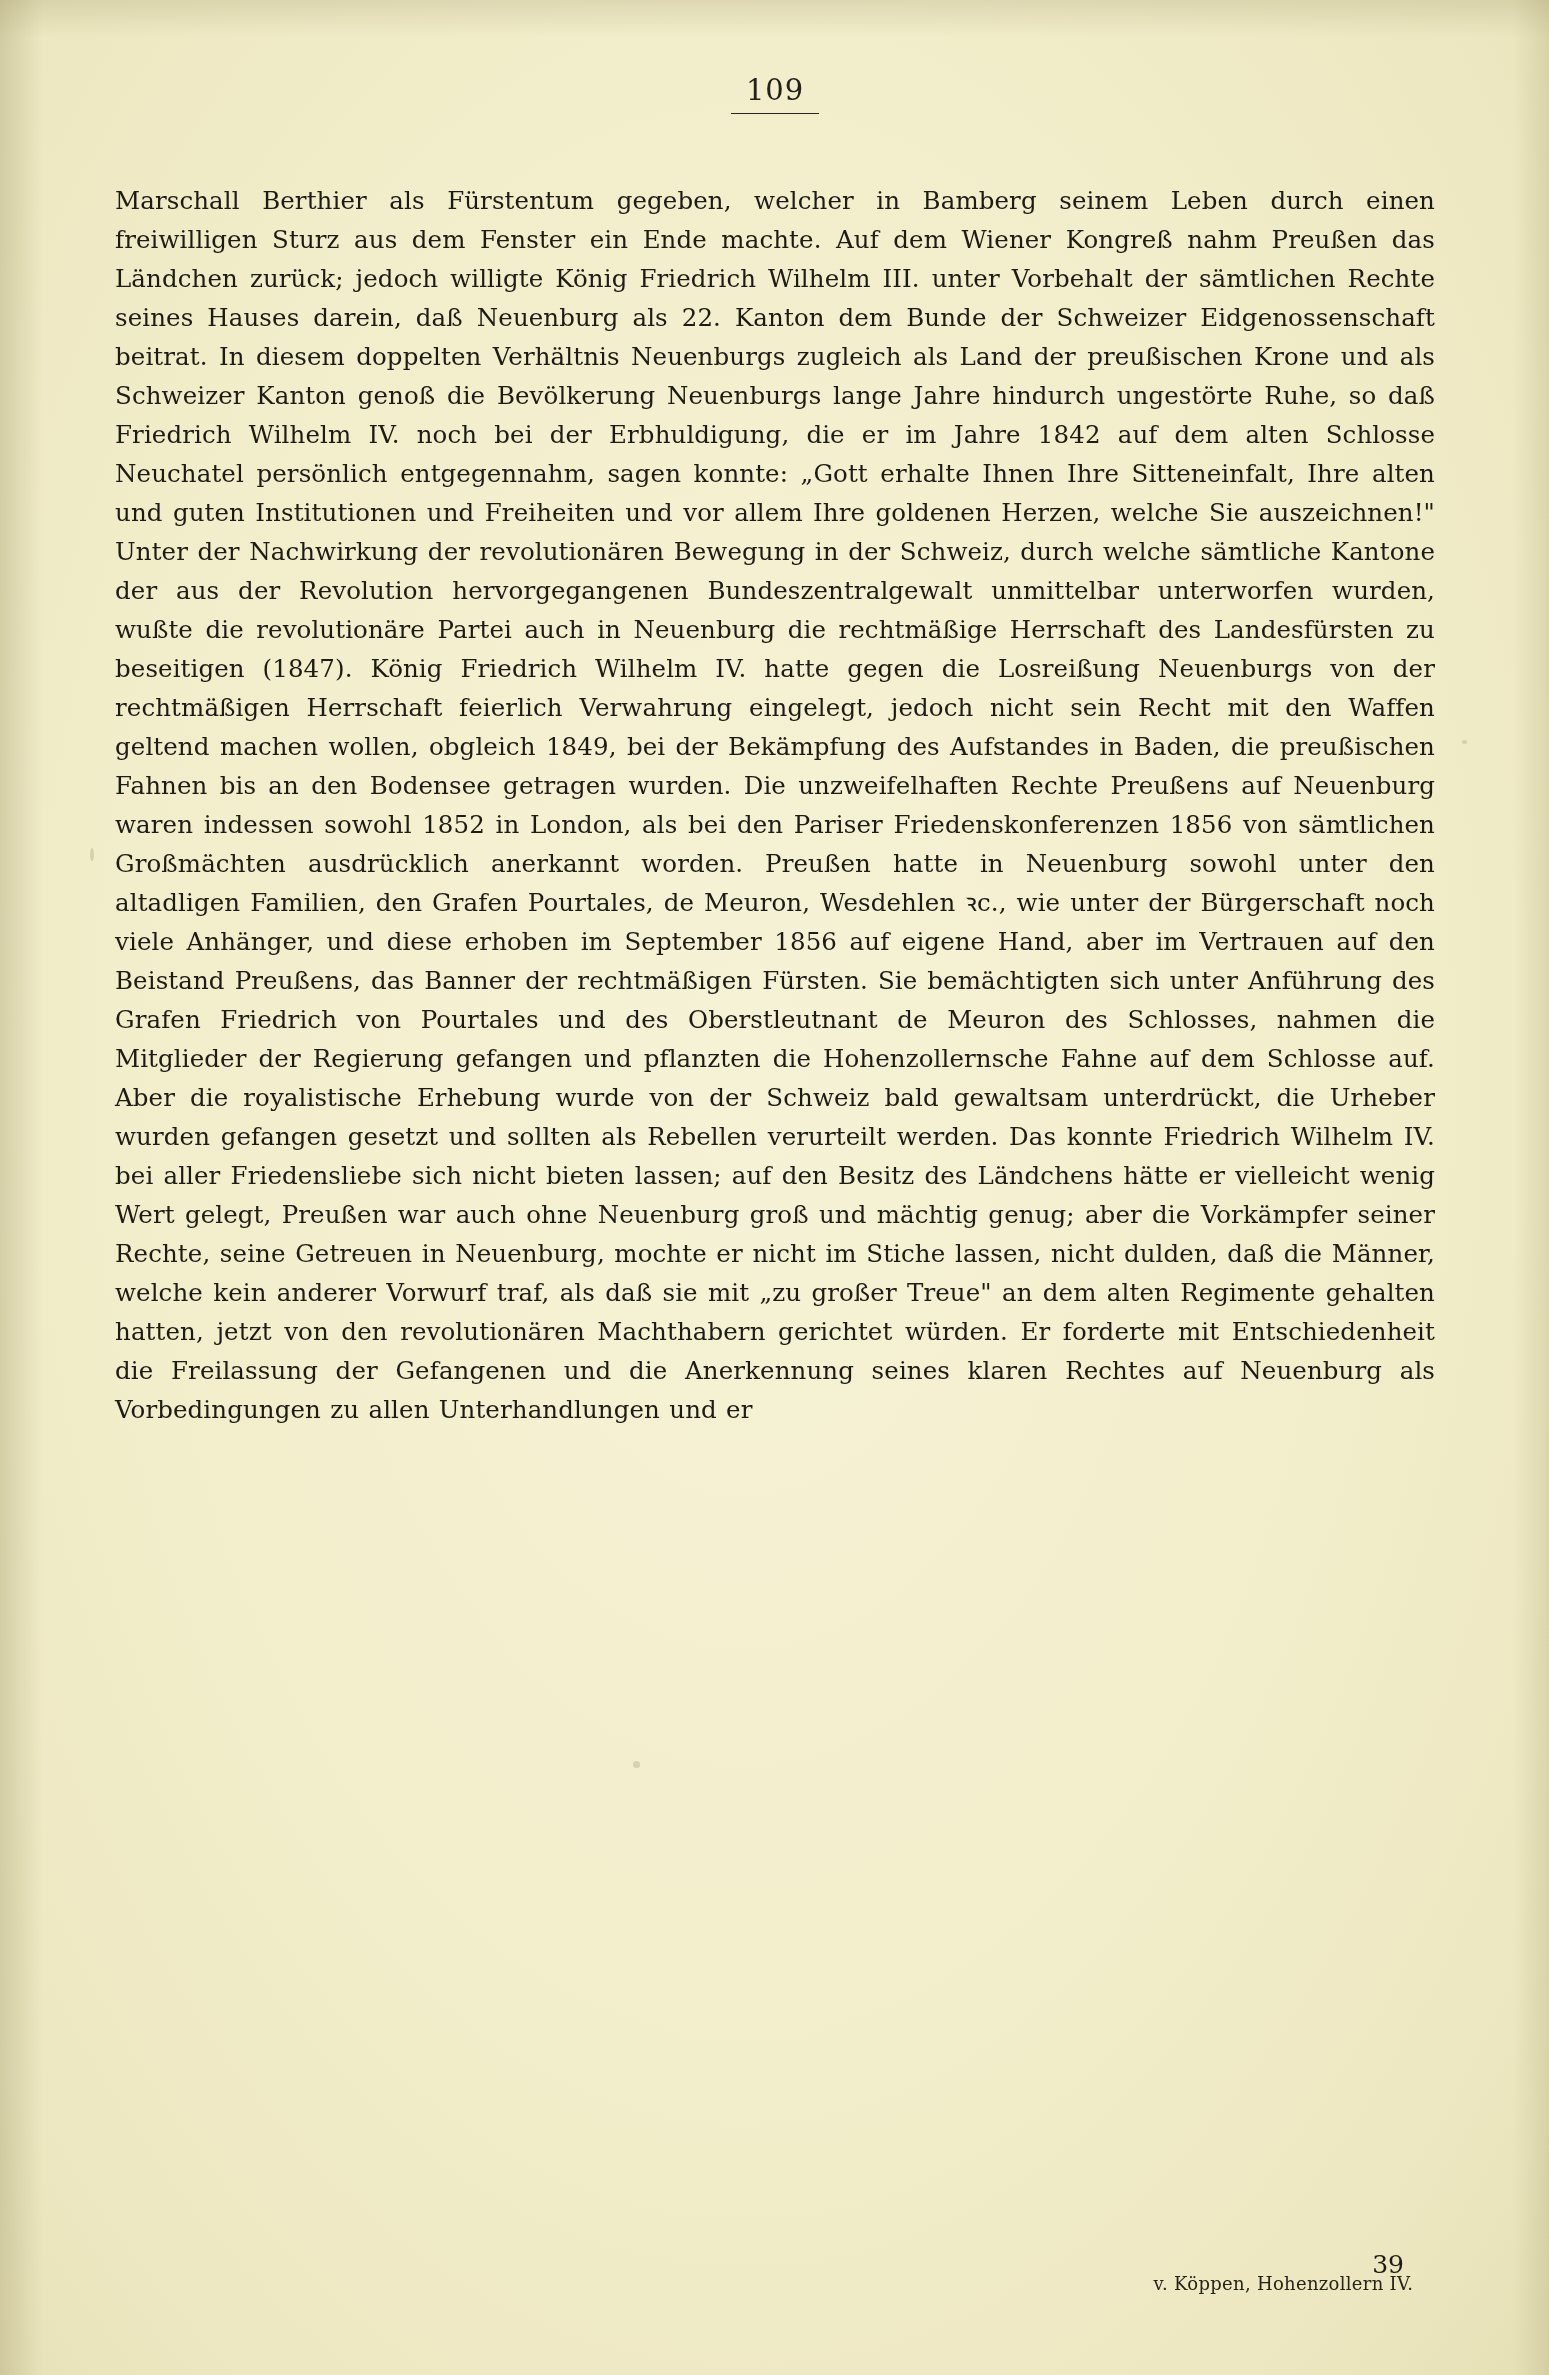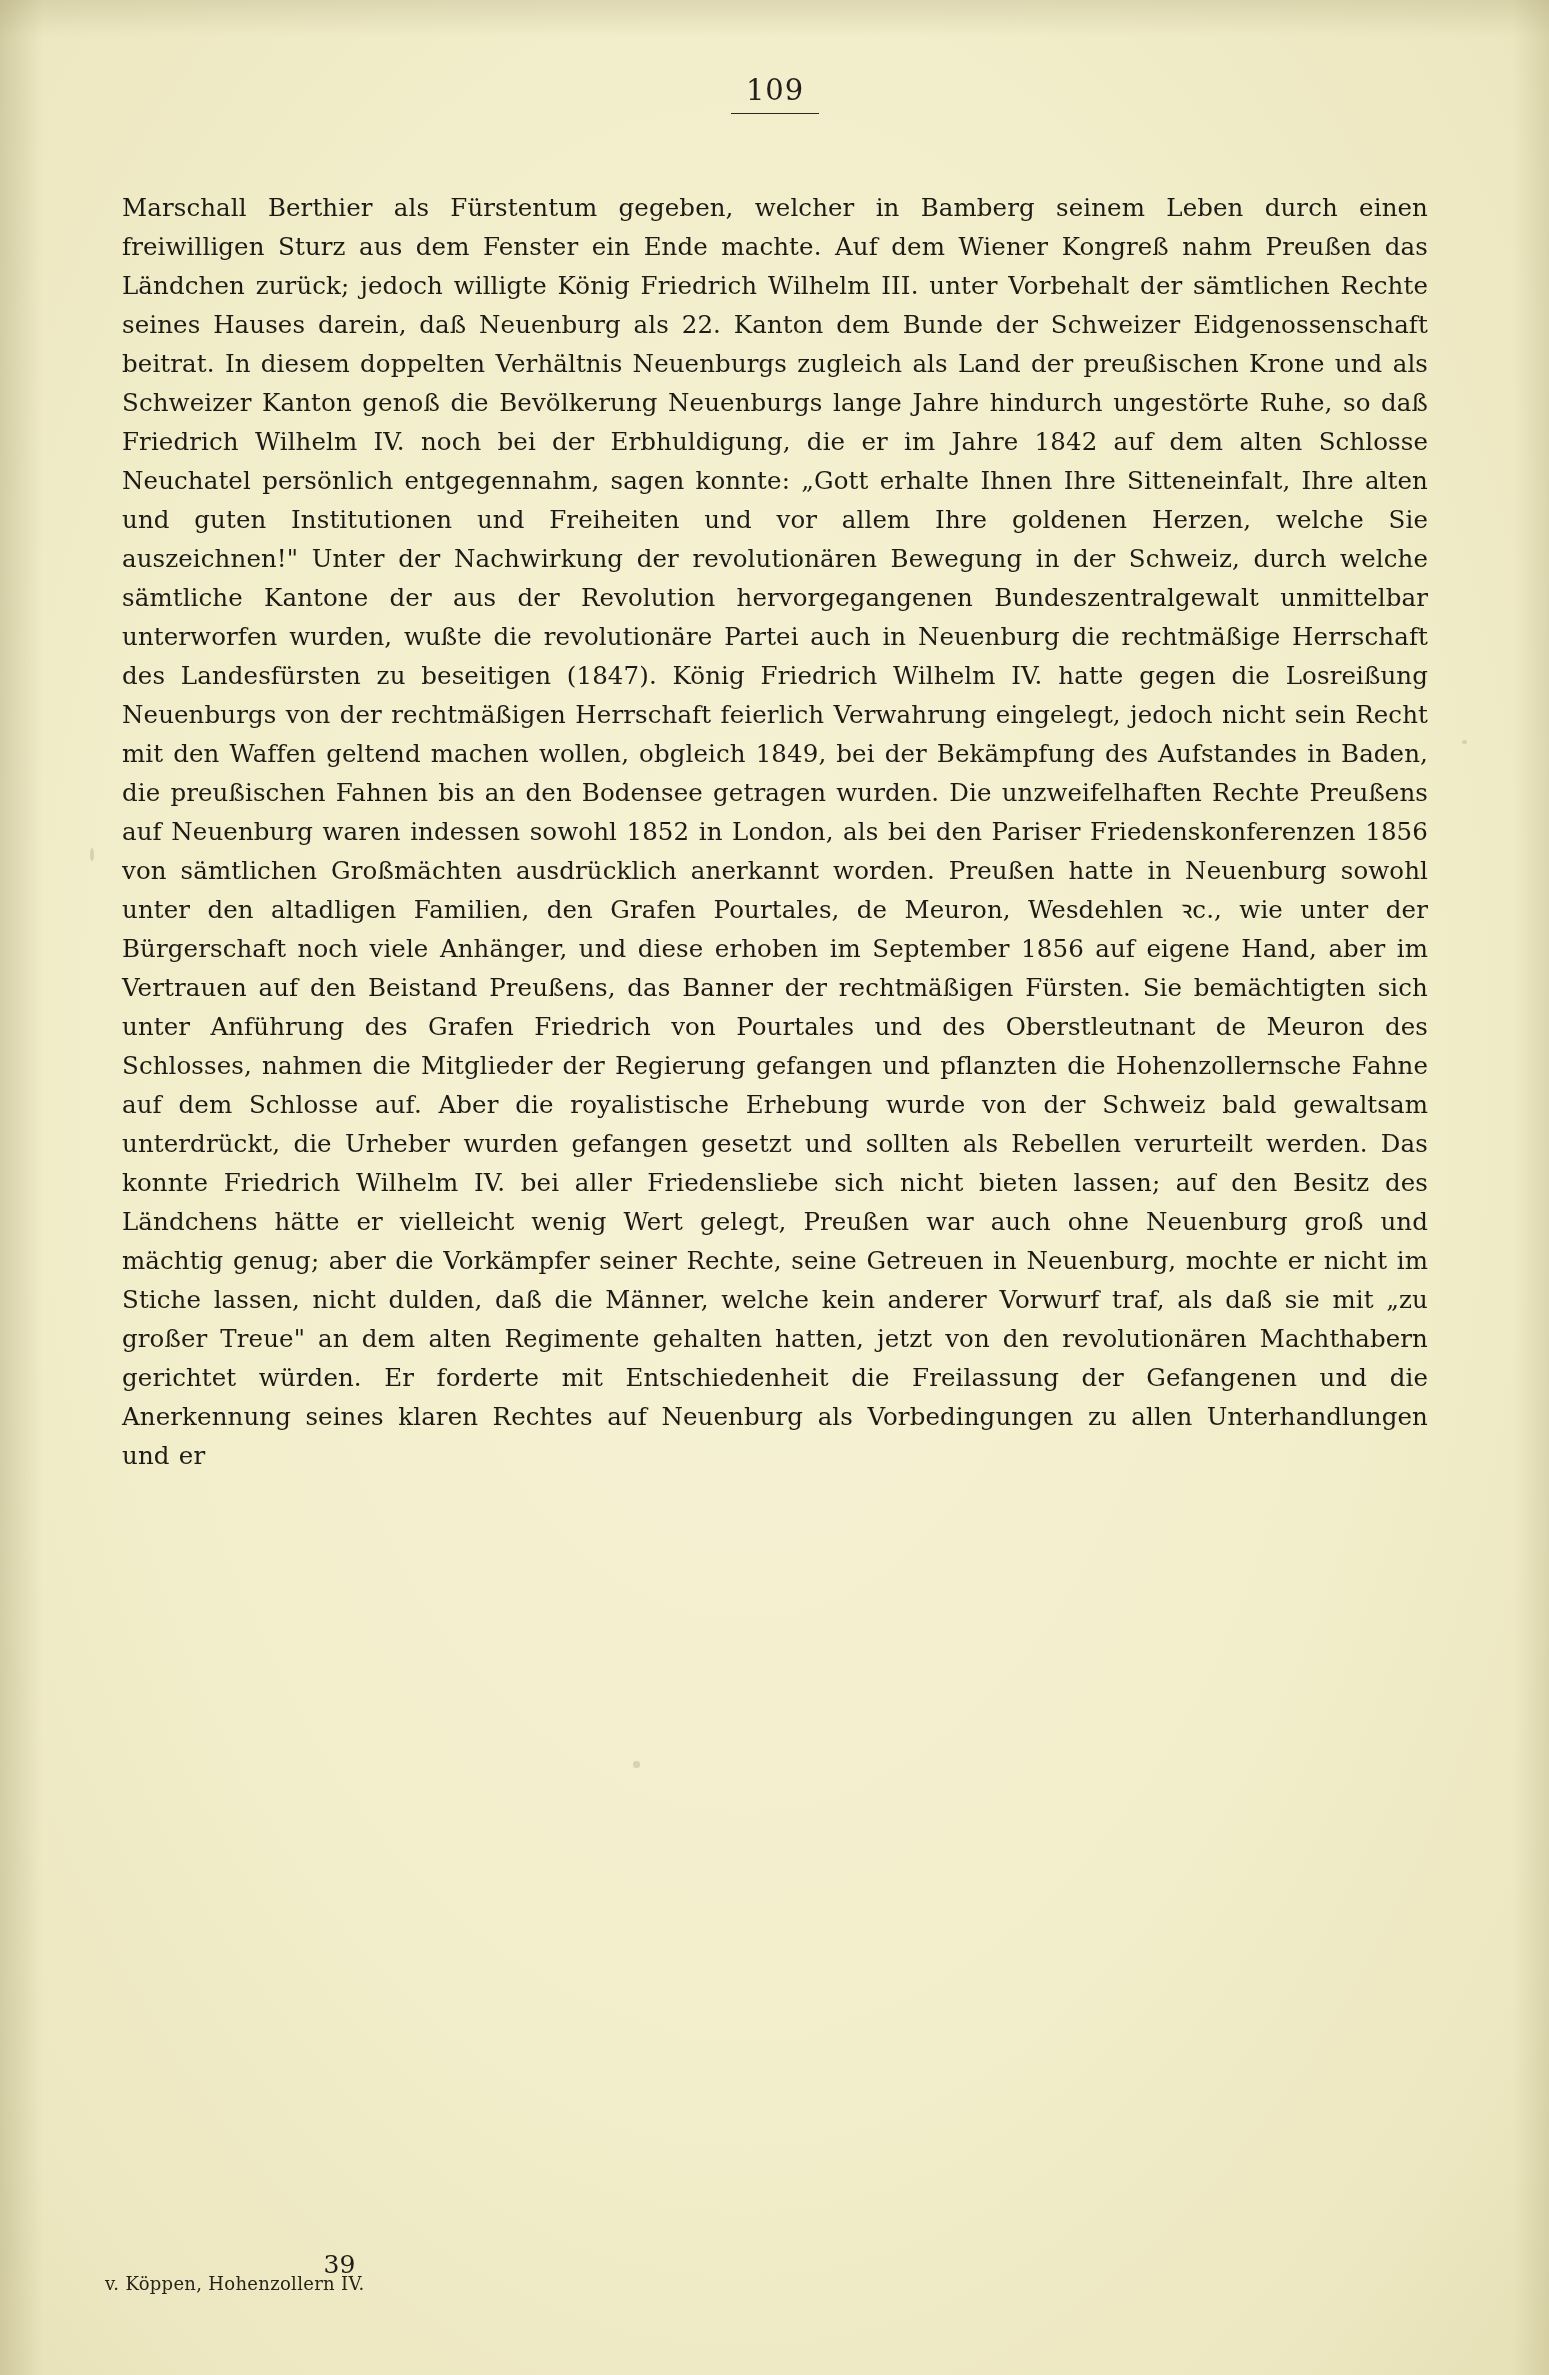--- a/index.html
+++ b/index.html
@@ -48,31 +48,31 @@
     text-align: justify;
     text-justify: inter-word;
     font-size: 24.5px;
     line-height: 39px;
     color: #1d1b15;
     font-family: "DejaVu Serif", serif;
     letter-spacing: 0.1px;
     word-spacing: 1.4px;
   }
   .textblock p {
-    margin: 17px;
+    margin: 10px;
     text-indent: 0;
   }
   .footer {
     position: absolute;
     left: 105px;
     bottom: 81px;
     width: 1340px;
     display: flex;
     align-items: flex-end;
-    justify-content: flex-start;
+    justify-content: flex-end;
   }
   .footer-left {
     font-size: 18px;
     font-family: "DejaVu Serif", serif;
     color: #262319;
     letter-spacing: 0.3px;
   }
   .footer-right {
     font-size: 25px;
     font-family: "DejaVu Serif", serif;

